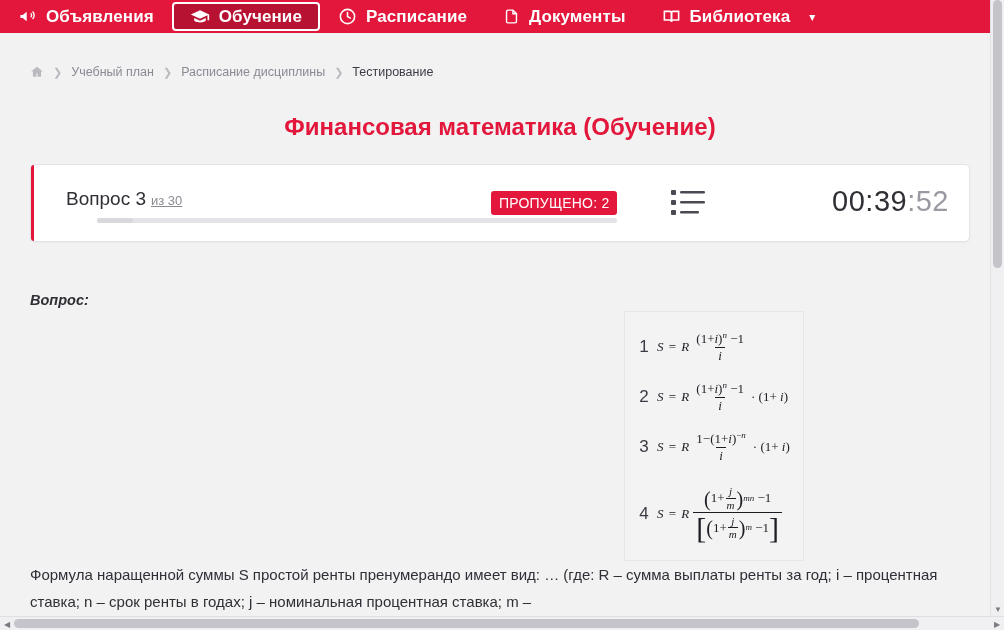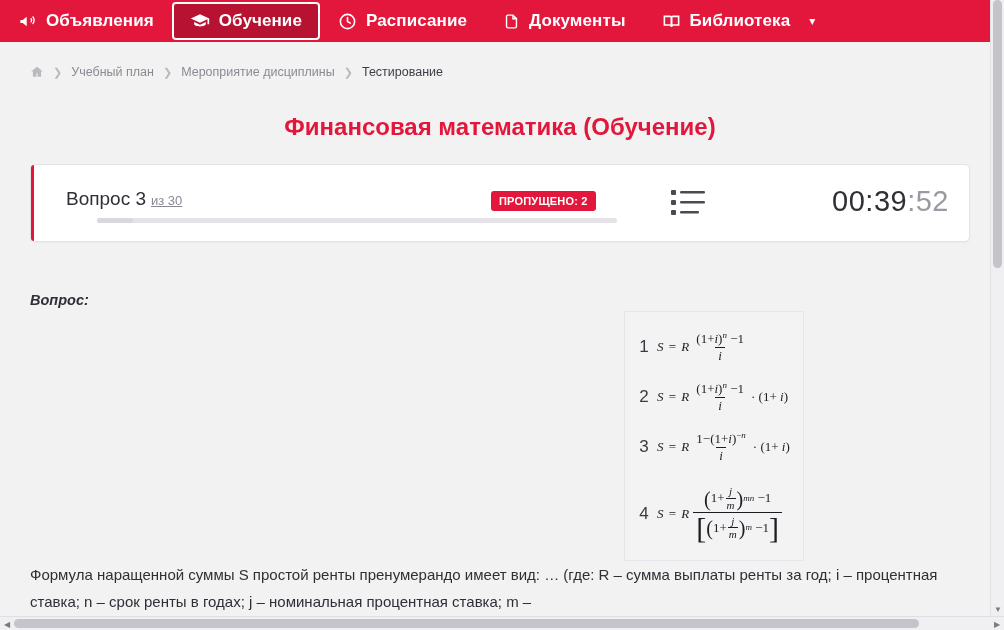--- a/index.html
+++ b/index.html
@@ -13,21 +13,21 @@
   #app {
     position: relative;
     width: 1004px; height: 630px;
     background: #f2f2f3;
     overflow: hidden;
   }
 
   
   .topnav {
     position: absolute; top: 0; left: 0;
-    width: 990px; height: 42px;
+    width: 990px; height: 33px;
     background: #e2173b;
     display: flex;
     align-items: stretch;
   }
   .nav-item {
     display: flex;
     align-items: center;
     gap: 9px;
     padding: 0 18px;
     color: #ffffff;
@@ -123,22 +123,22 @@
     height: 100%;
     width: 7%;
     background: #d8d8dd;
     border-radius: 3px;
   }
   .skipped-badge {
     position: absolute;
     left: 460px; top: 26px;
     background: #e2173b;
     color: #fff;
-    font-size: 11px;
-    font-weight: bold;
+    font-size: 14px;
+    font-weight: normal;
     padding: 4px 8px;
     border-radius: 3px;
     letter-spacing: .2px;
   }
   .list-icon {
     position: absolute;
     left: 640px; top: 24px;
     cursor: pointer;
   }
   .timer {
@@ -342,21 +342,21 @@
 
   <div class="breadcrumb">
     <span class="home-icon">
       <svg width="14" height="14" viewBox="0 0 24 24" fill="#b9b9c0">
         <path d="M12 3 2 11h3v9h6v-6h2v6h6v-9h3L12 3z"></path>
       </svg>
     </span>
     <span class="crumb-sep">❯</span>
     <span class="crumb">Учебный план</span>
     <span class="crumb-sep">❯</span>
-    <span class="crumb">Мероприятие дисциплины</span>
+    <span class="crumb">Расписание дисциплины</span>
     <span class="crumb-sep">❯</span>
     <span class="crumb current">Тестирование</span>
   </div>
 
   <div class="page-title">Финансовая математика (Обучение)</div>
 
   <div class="quiz-card">
     <div class="q-label">
       <span>Вопрос 3</span><span class="of">из 30</span>
     </div>

